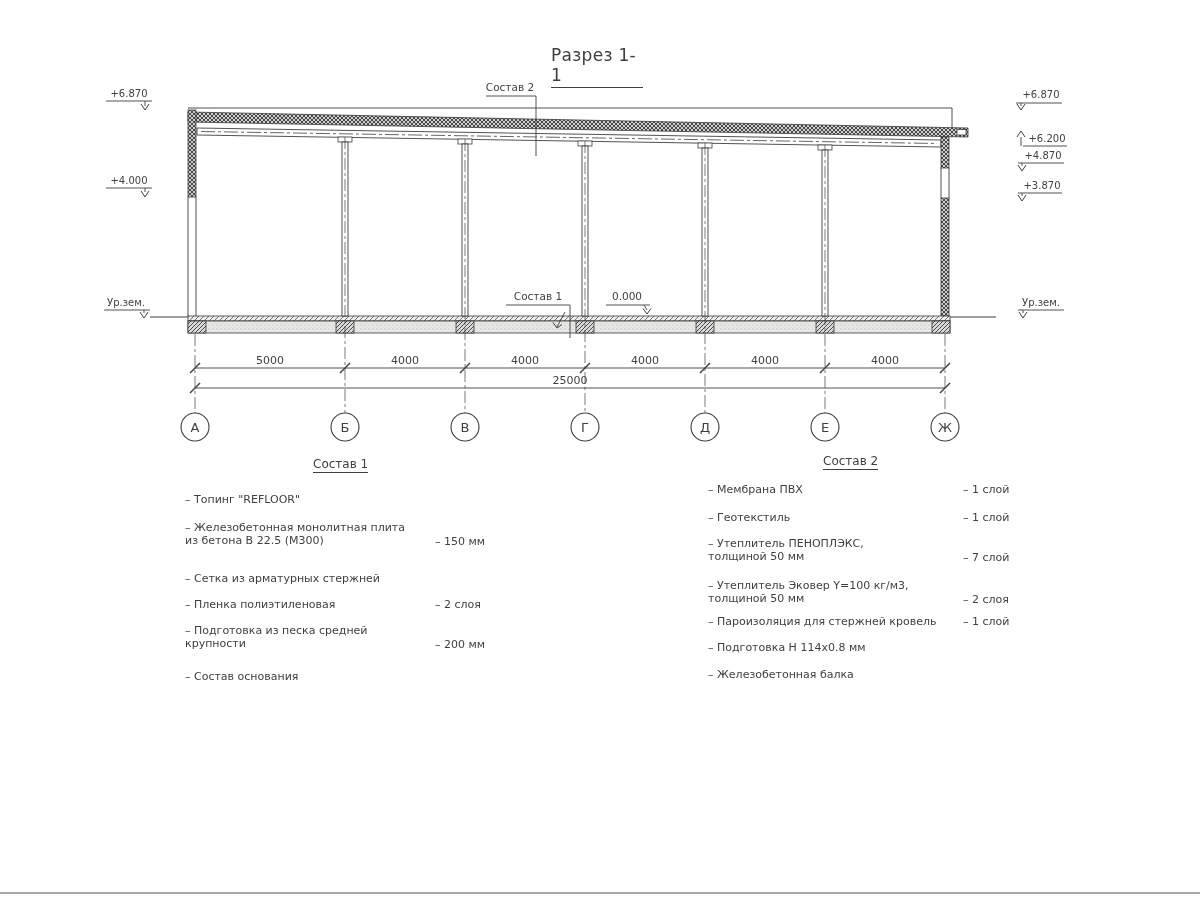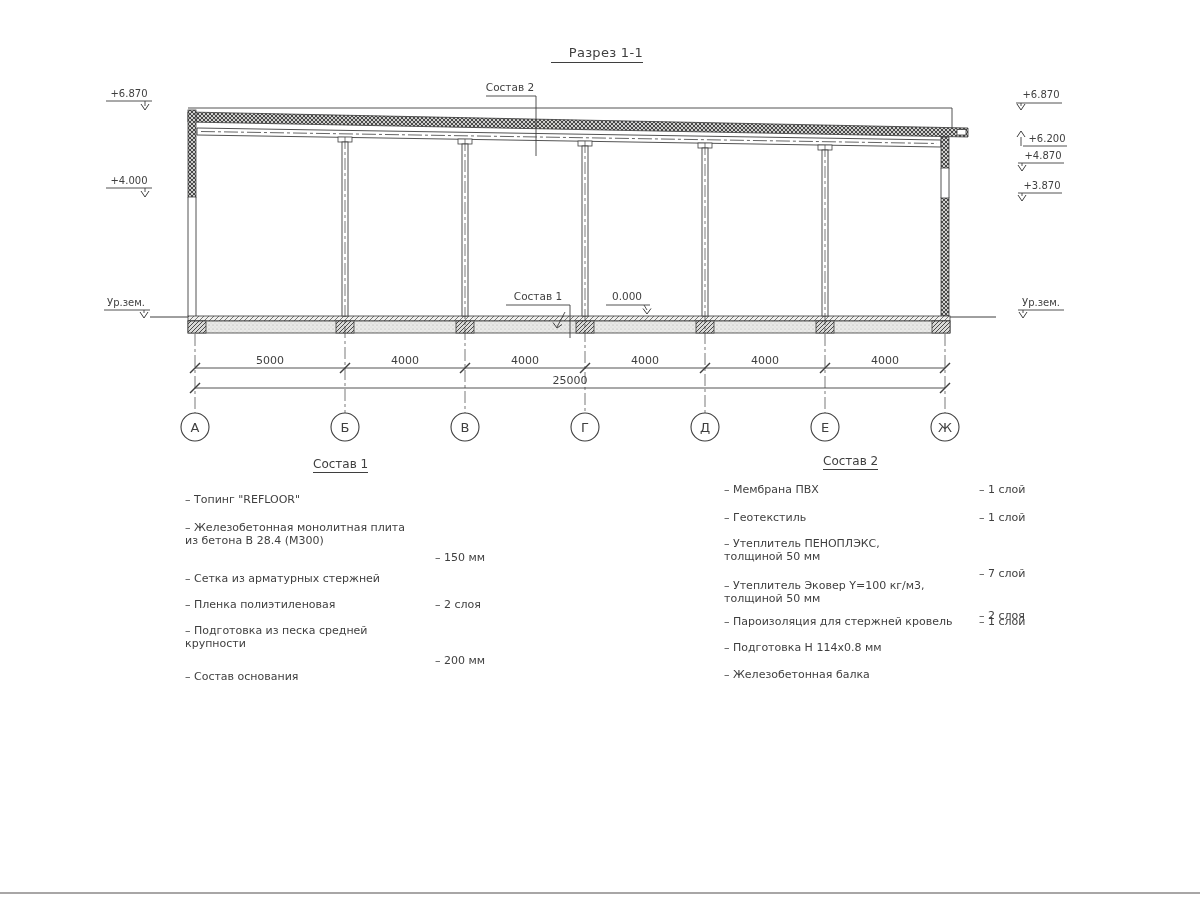--- a/index.html
+++ b/index.html
@@ -1,30 +1,30 @@
 <!DOCTYPE html>
 <html><head>
 <meta charset="utf-8">
 <style>
   html,body{margin:0;padding:0;background:#fff;}
   #stage{position:relative;width:1200px;height:900px;background:#ffffff;overflow:hidden;
          font-family:"DejaVu Sans",sans-serif;color:#3f3f3f;}
   svg{position:absolute;left:0;top:0;font-family:"DejaVu Sans",sans-serif;}
   svg text{fill:#3f3f3f;}
-  .drw-title{position:absolute;left:551px;top:45px;width:92px;text-align:right;
-             font-size:13px;letter-spacing:.3px;padding-bottom:2px;
+  .drw-title{position:absolute;left:551px;top:45px;width:92px;text-align:left;
+             font-size:17px;letter-spacing:.3px;padding-bottom:2px;
              border-bottom:1.3px solid #3f3f3f;}
   .comp-head{position:absolute;font-size:12px;padding-bottom:1px;border-bottom:1.2px solid #3f3f3f;}
   .comp-list{position:absolute;font-size:11px;line-height:13px;}
   .comp-row{position:absolute;left:0;width:100%;}
   .nm{position:absolute;left:0;width:248px;white-space:pre-line;}
   .val{position:absolute;white-space:nowrap;text-align:center;}
   .c1 .val{left:250px;}
   .c2 .val{left:255px;}
-  .val-low{top:14px;margin-top:16px;}
+  .val-low{top:14px;}
   .bottom-edge{position:absolute;left:0;top:892px;width:1200px;height:2px;background:#a8a6a6;}
 </style>
 </head>
 <body>
 
 <div id="stage">
 
   <div class="drw-title">Разрез 1-1</div>
 
   <svg width="1200" height="900" viewBox="0 0 1200 900">
@@ -255,21 +255,21 @@
   </svg>
 
   <div class="comp-head" style="left:313px;top:457px;">Состав 1</div>
   <div class="comp-list c1" style="left:185px;top:455px;width:305px;height:240px;">
     <div class="comp-row" style="top:38px">
       <div class="nm">– Топинг "REFLOOR"</div>
       <div class="val"></div>
     </div>
     <div class="comp-row" style="top:66px">
       <div class="nm">– Железобетонная  монолитная плита
-из бетона В 28.4 (М300)</div>
+из бетона В 22.5 (М300)</div>
       <div class="val val-low">– 150 мм</div>
     </div>
     <div class="comp-row" style="top:117px">
       <div class="nm">– Сетка из арматурных стержней</div>
       <div class="val"></div>
     </div>
     <div class="comp-row" style="top:143px">
       <div class="nm">– Пленка полиэтиленовая</div>
       <div class="val">– 2 слоя</div>
     </div>
@@ -278,21 +278,21 @@
 крупности</div>
       <div class="val val-low">– 200 мм</div>
     </div>
     <div class="comp-row" style="top:215px">
       <div class="nm">– Состав основания</div>
       <div class="val"></div>
     </div>
   </div>
 
   <div class="comp-head" style="left:823px;top:454px;">Состав 2</div>
-  <div class="comp-list c2" style="left:724px;top:452px;width:315px;height:240px;">
+  <div class="comp-list c2" style="left:708px;top:452px;width:315px;height:240px;">
     <div class="comp-row" style="top:31px">
       <div class="nm">– Мембрана ПВХ</div>
       <div class="val">– 1 слой</div>
     </div>
     <div class="comp-row" style="top:59px">
       <div class="nm">– Геотекстиль</div>
       <div class="val">– 1 слой</div>
     </div>
     <div class="comp-row" style="top:85px">
       <div class="nm">– Утеплитель ПЕНОПЛЭКС,

